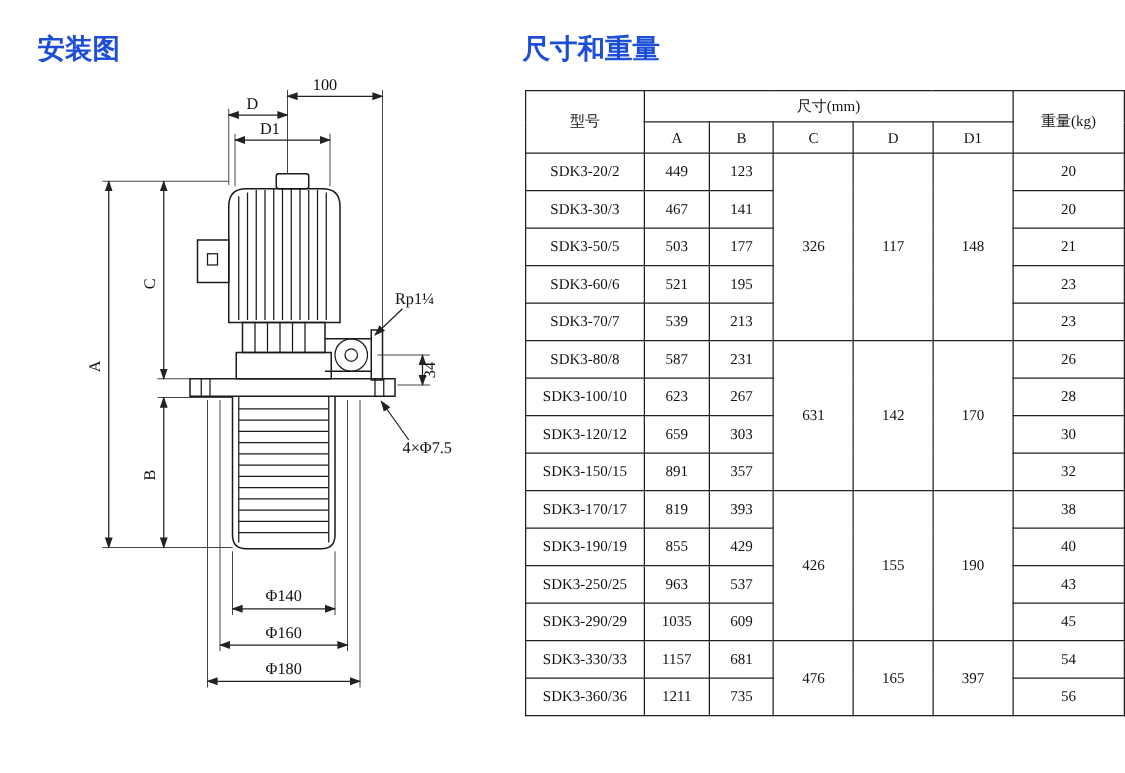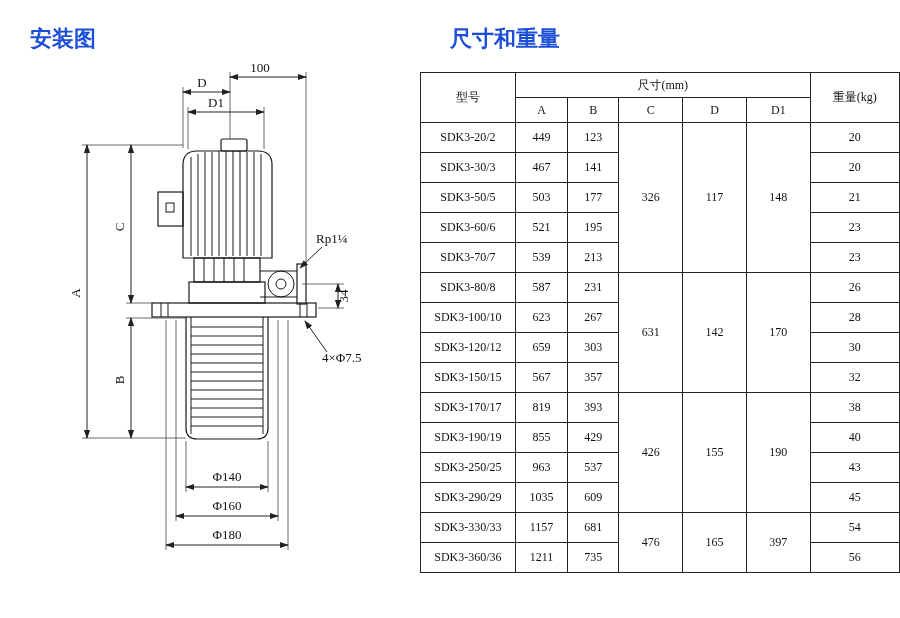--- a/index.html
+++ b/index.html
@@ -1,21 +1,21 @@
 <!DOCTYPE html>
 <html><head>
 <meta charset="utf-8">
 <style>
   html,body{margin:0;padding:0;background:#fff;}
   body{width:900px;height:618px;position:relative;overflow:hidden;
        font-family:"Liberation Serif","DejaVu Serif",serif;color:#111;}
   .title{position:absolute;top:24px;font-size:22px;font-weight:bold;
          font-family:"Liberation Sans","DejaVu Sans",sans-serif;color:#1d4ed8;}
   #diagram-title{left:30px;}
-  #table-title{left:418px;margin-left:32px;}
+  #table-title{left:418px;}
   #drawing-wrap{position:absolute;left:0;top:0;width:410px;height:618px;}
   #spec-table{position:absolute;left:420px;top:72px;border-collapse:collapse;
               font-size:12px;}
   #spec-table th,#spec-table td{border:1px solid #222;text-align:center;
               padding:0 4px;font-weight:normal;}
   #spec-table thead tr{height:25px;}
   #spec-table tbody tr{height:30px;padding-left:34px;}
   .col-model{width:96px;}
   .col-a,.col-b{width:47px;}
   .col-c,.col-d,.col-d1{width:62px;}
@@ -180,21 +180,21 @@
       <td>28</td>
     </tr>
     <tr>
       <td>SDK3-120/12</td>
       <td>659</td>
       <td>303</td>
       <td>30</td>
     </tr>
     <tr>
       <td>SDK3-150/15</td>
-      <td>567</td>
+      <td>891</td>
       <td>357</td>
       <td>32</td>
     </tr>
     <tr>
       <td>SDK3-170/17</td>
       <td>819</td>
       <td>393</td>
       <td rowspan="4">426</td>
       <td rowspan="4">155</td>
       <td rowspan="4">190</td>

